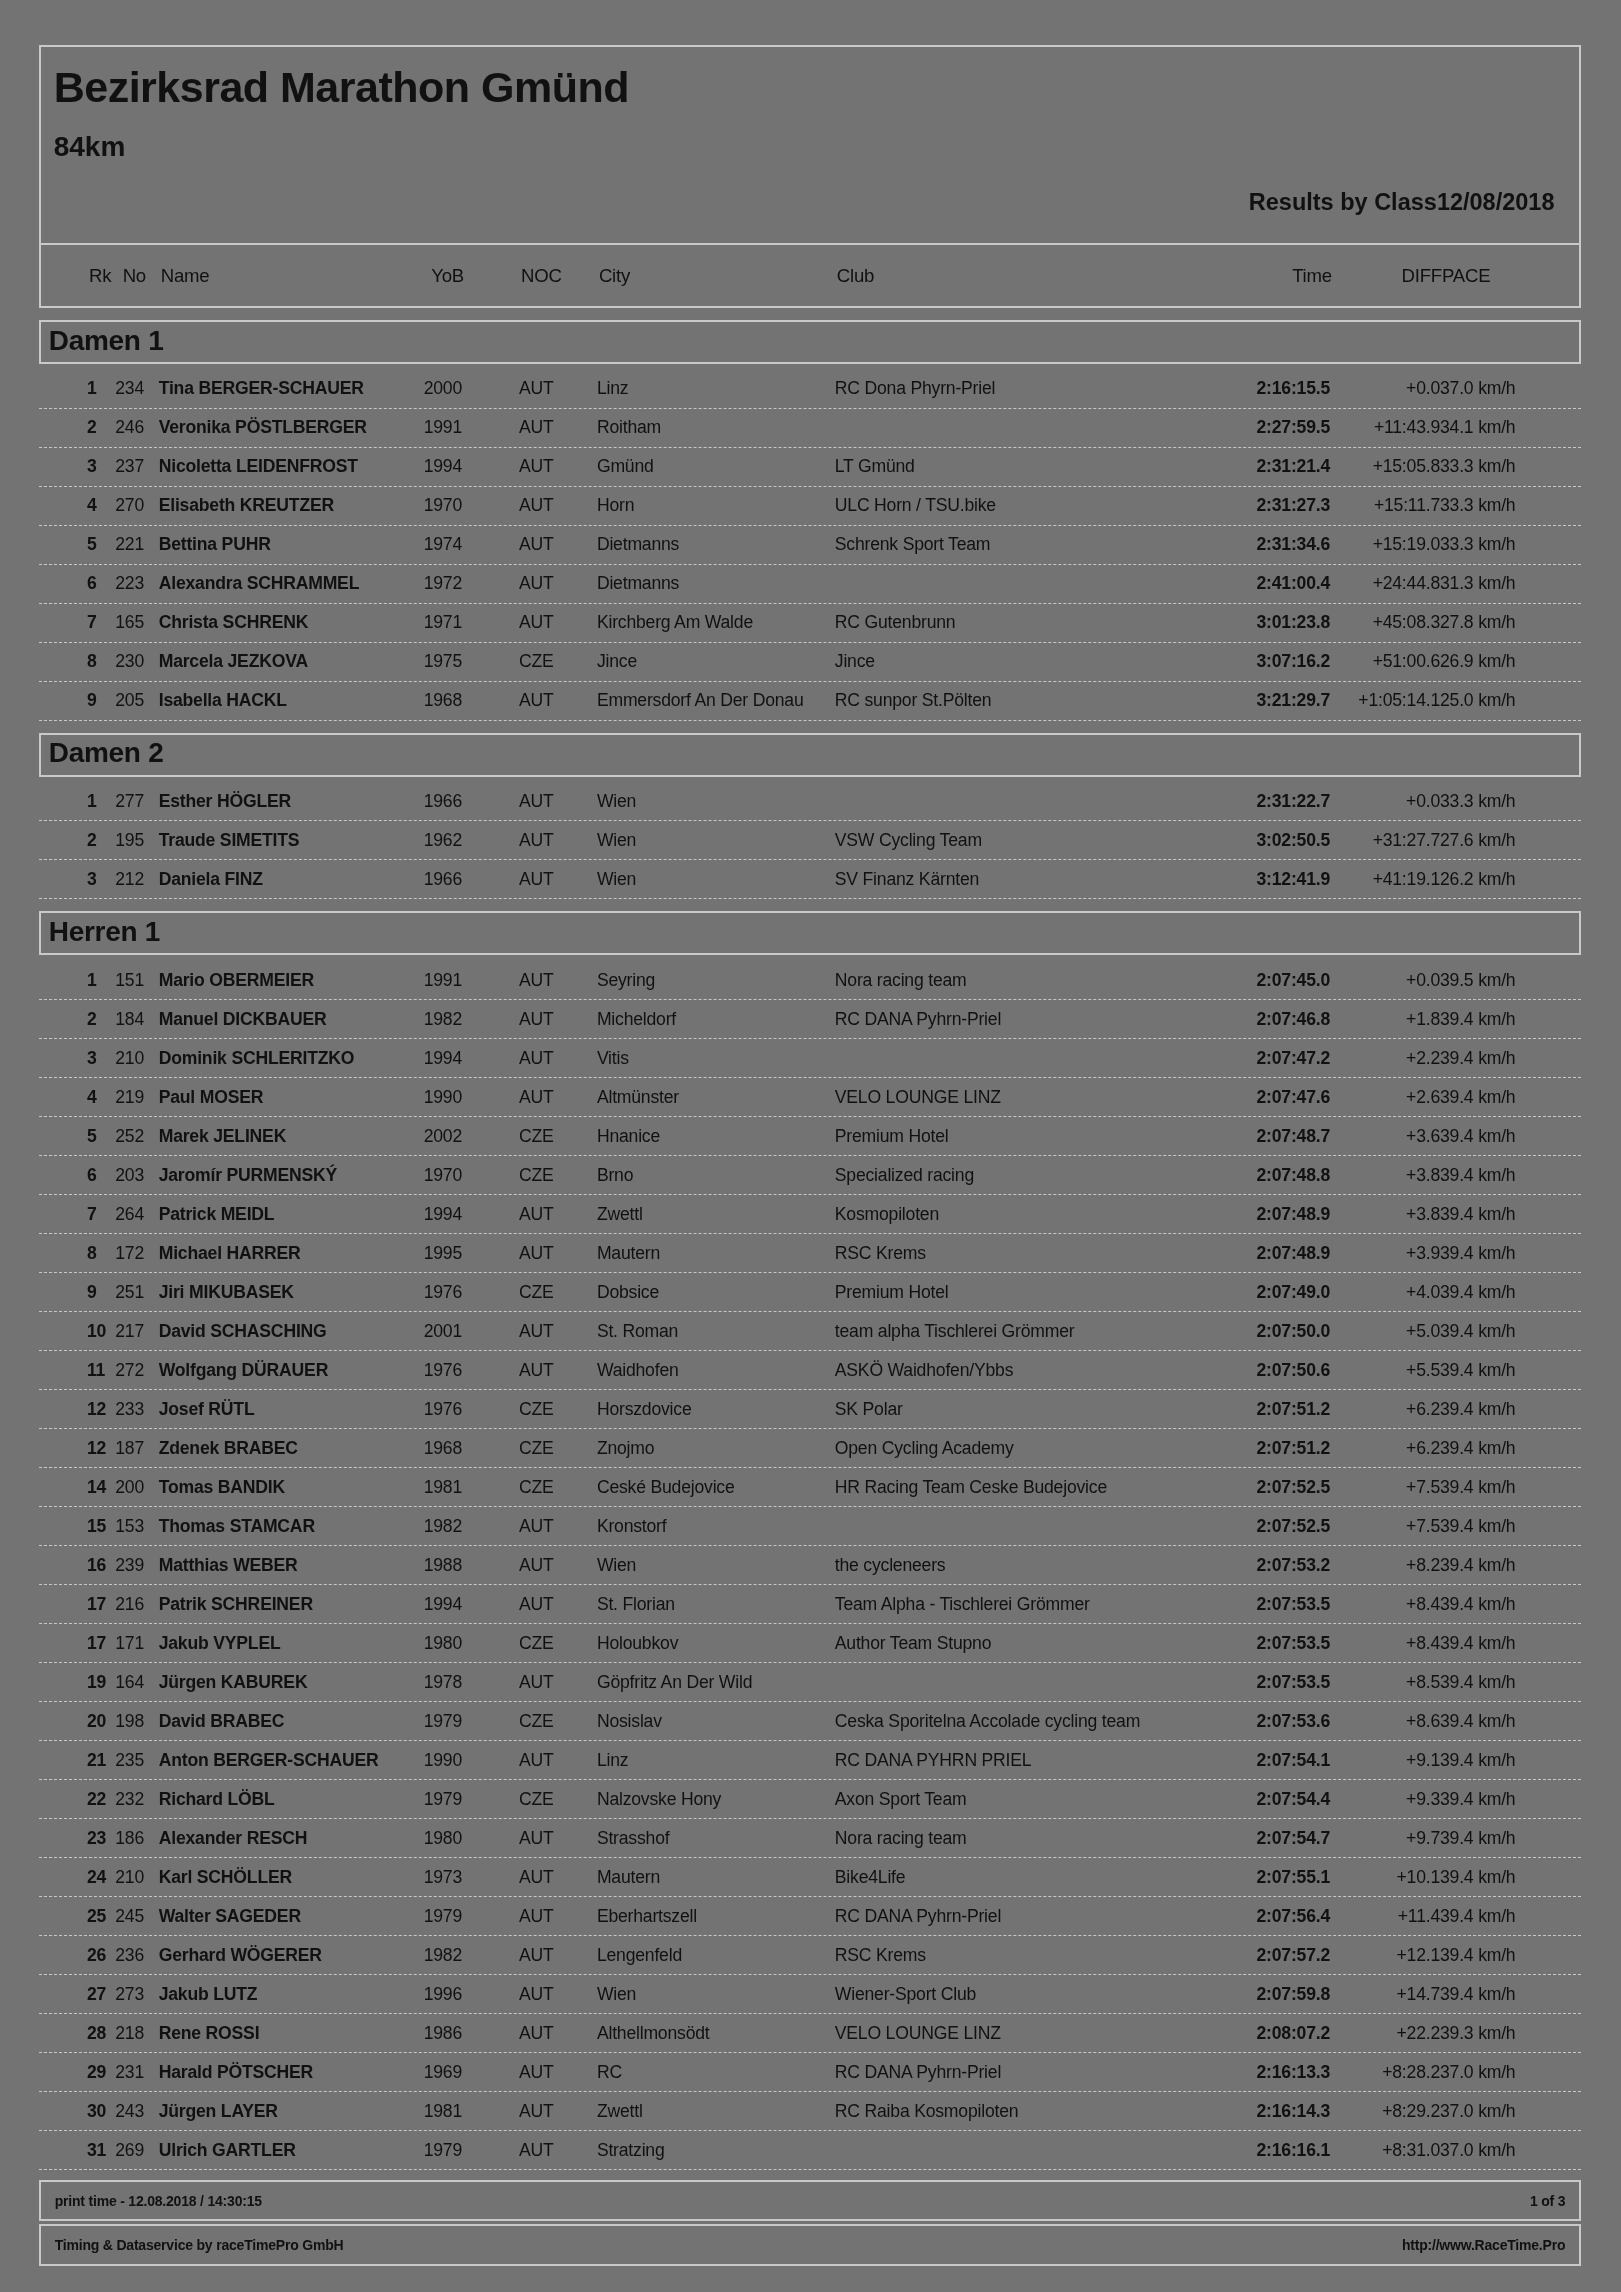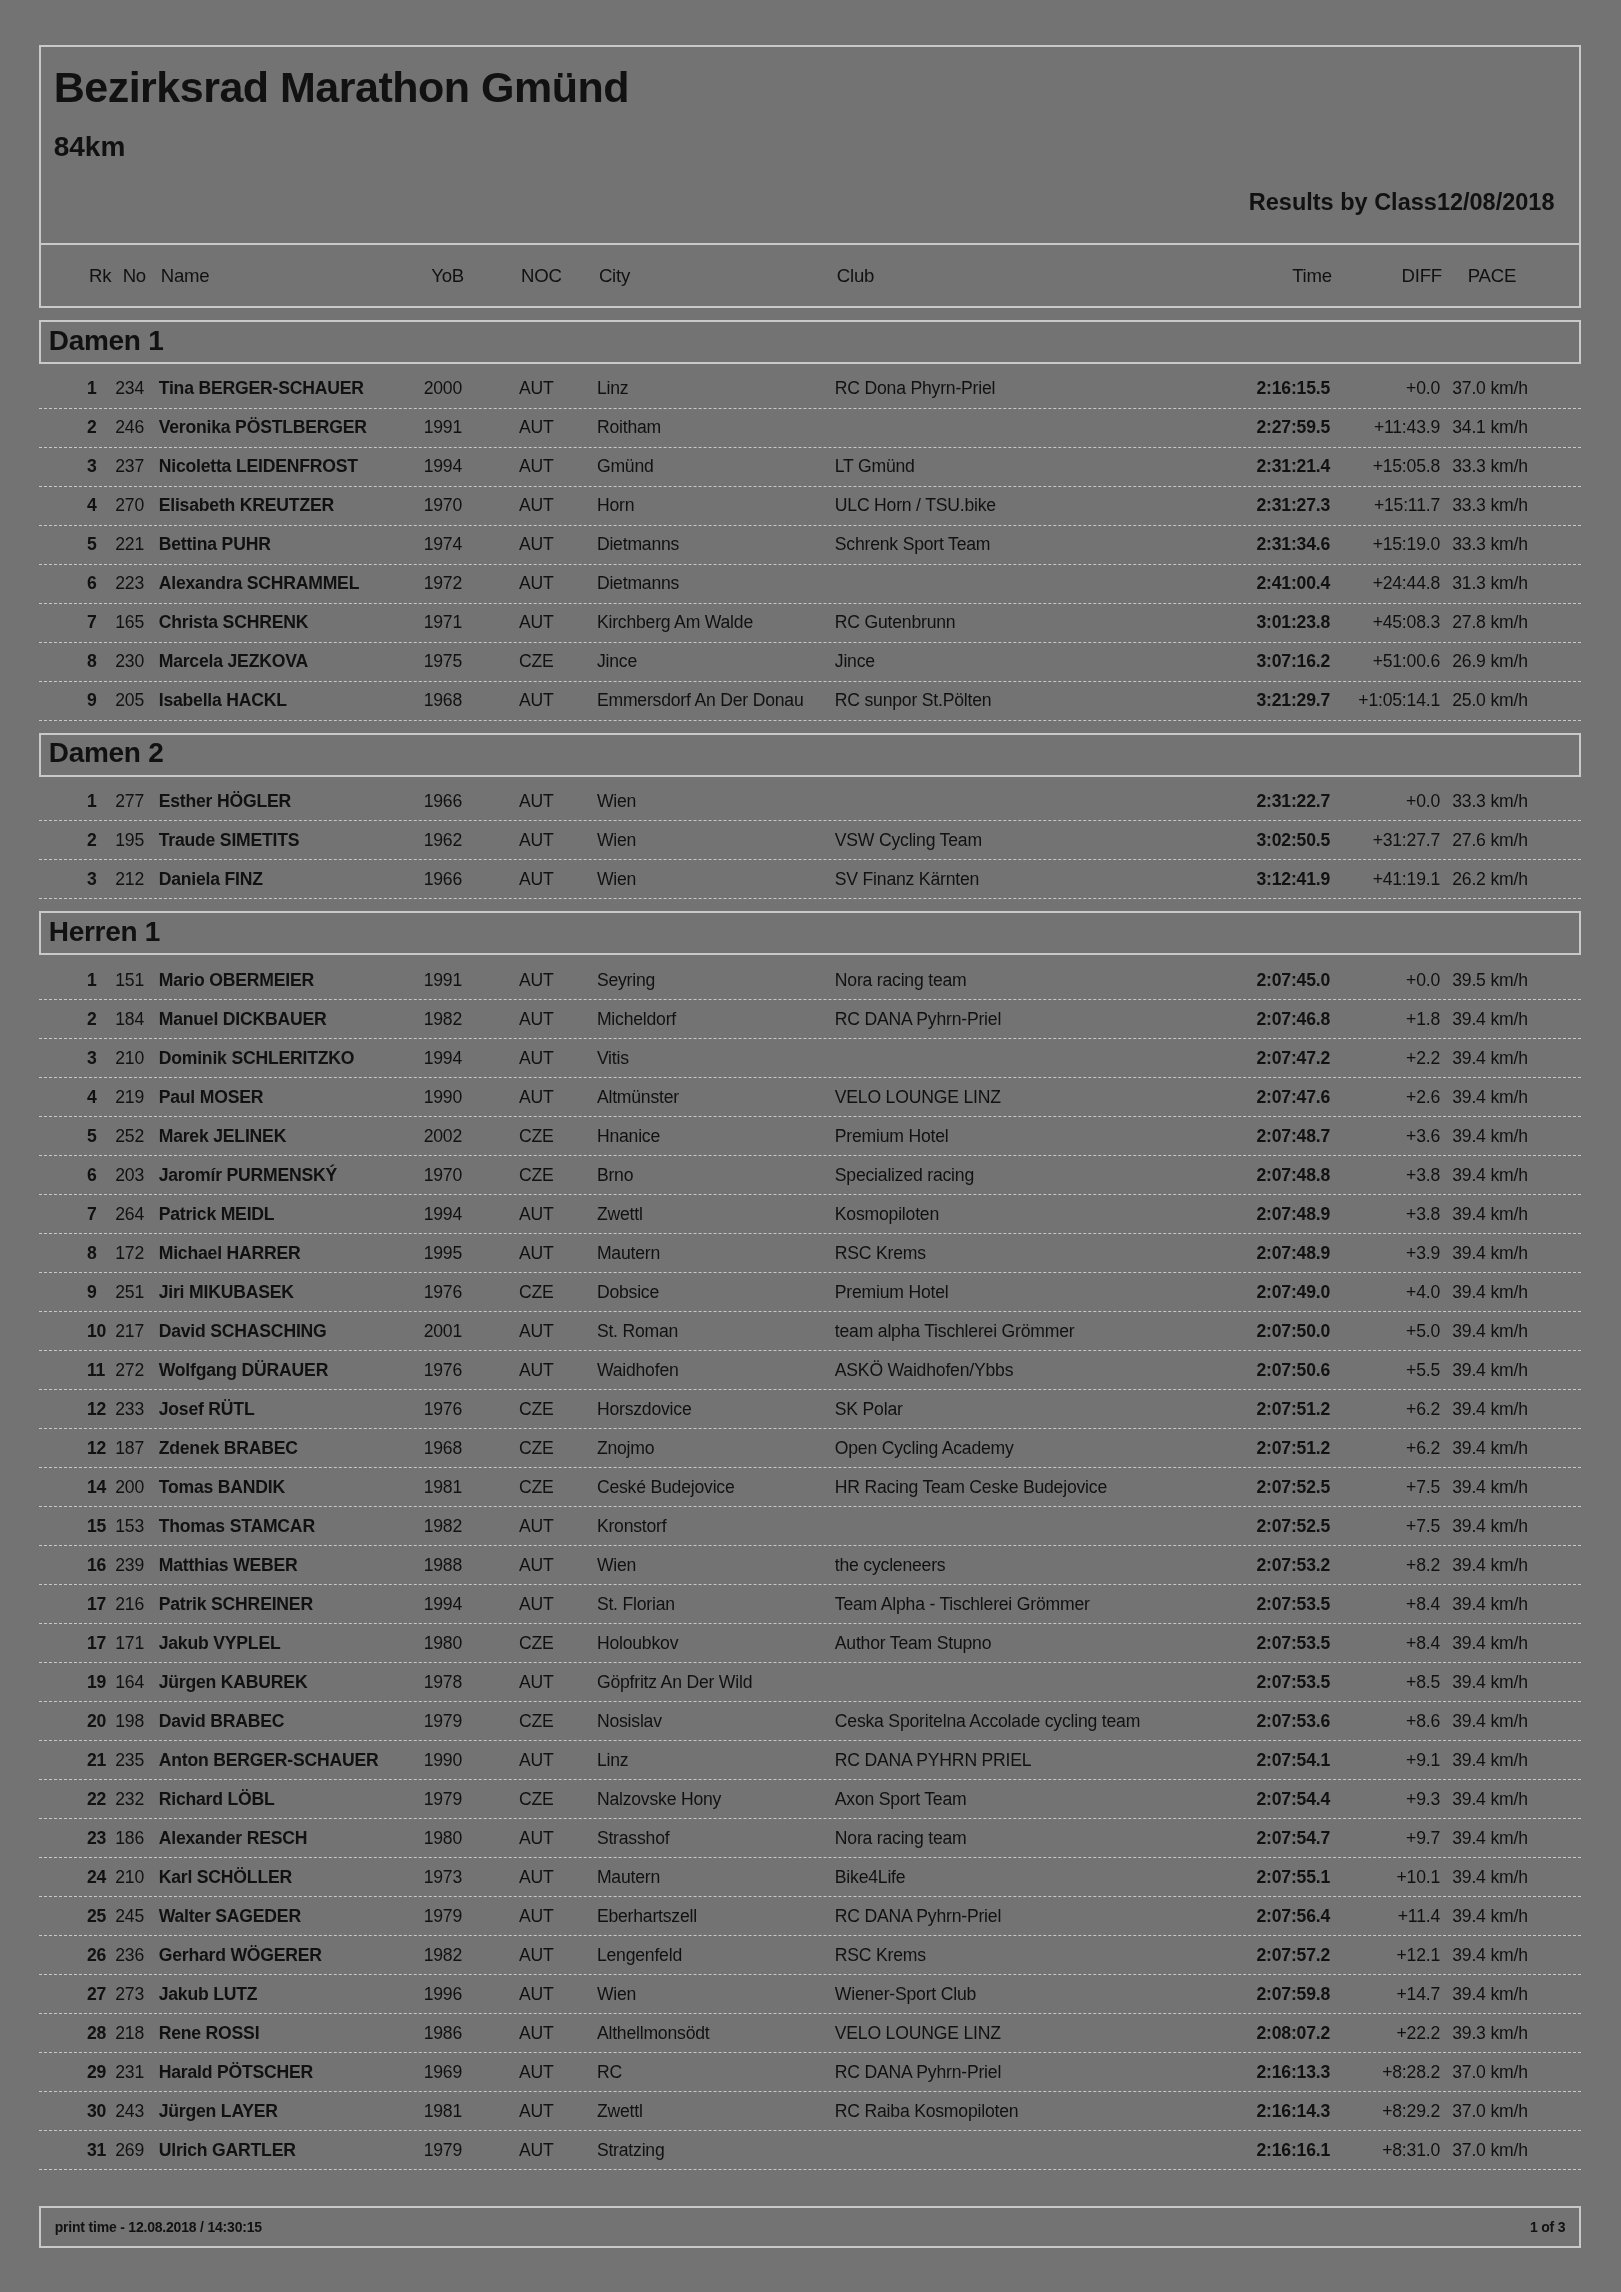--- a/index.html
+++ b/index.html
@@ -48,21 +48,21 @@
   .col{white-space:nowrap;letter-spacing:-0.2px;}
   .col-rk{text-align:right;font-weight:bold;margin-left:48px;}
   .col-no{text-align:right;}
   .col-name{padding-left:14.7px;font-weight:bold;}
   .col-yob{text-align:right;}
   .col-noc{padding-left:57px;}
   .col-city{padding-left:4.9px;}
   .col-club{padding-left:7.8px;}
   .col-time{text-align:right;font-weight:bold;}
   .col-diff{text-align:right;}
-  .col-pace{text-align:center;}
+  .col-pace{text-align:left;}
   .table-header .col{font-weight:normal;}
   .section{flex:0 0 auto;}
   .section-box{
     border:2px solid #c9c9c9;
     margin-top:11.8px;
     padding:2.9px 7.8px 4.9px 7.8px;
     font-size:28px;font-weight:bold;line-height:1.15;
     letter-spacing:-0.3px;
   }
   .rows{margin-top:5.9px;margin-bottom:9.8px;}
@@ -645,15 +645,19 @@
         </div>
     </div>
   </div>
 
   <div class="spacer"></div>
 
   <div class="footer-box">
     <span>print time - 12.08.2018 / 14:30:15</span>
     <span>1 of 3</span>
   </div>
+  <div class="footer-box">
+    <span>Timing &amp; Dataservice by raceTimePro GmbH</span>
+    <span>http://www.RaceTime.Pro</span>
+  </div>
 
 </div>
 
 
 </body></html>

